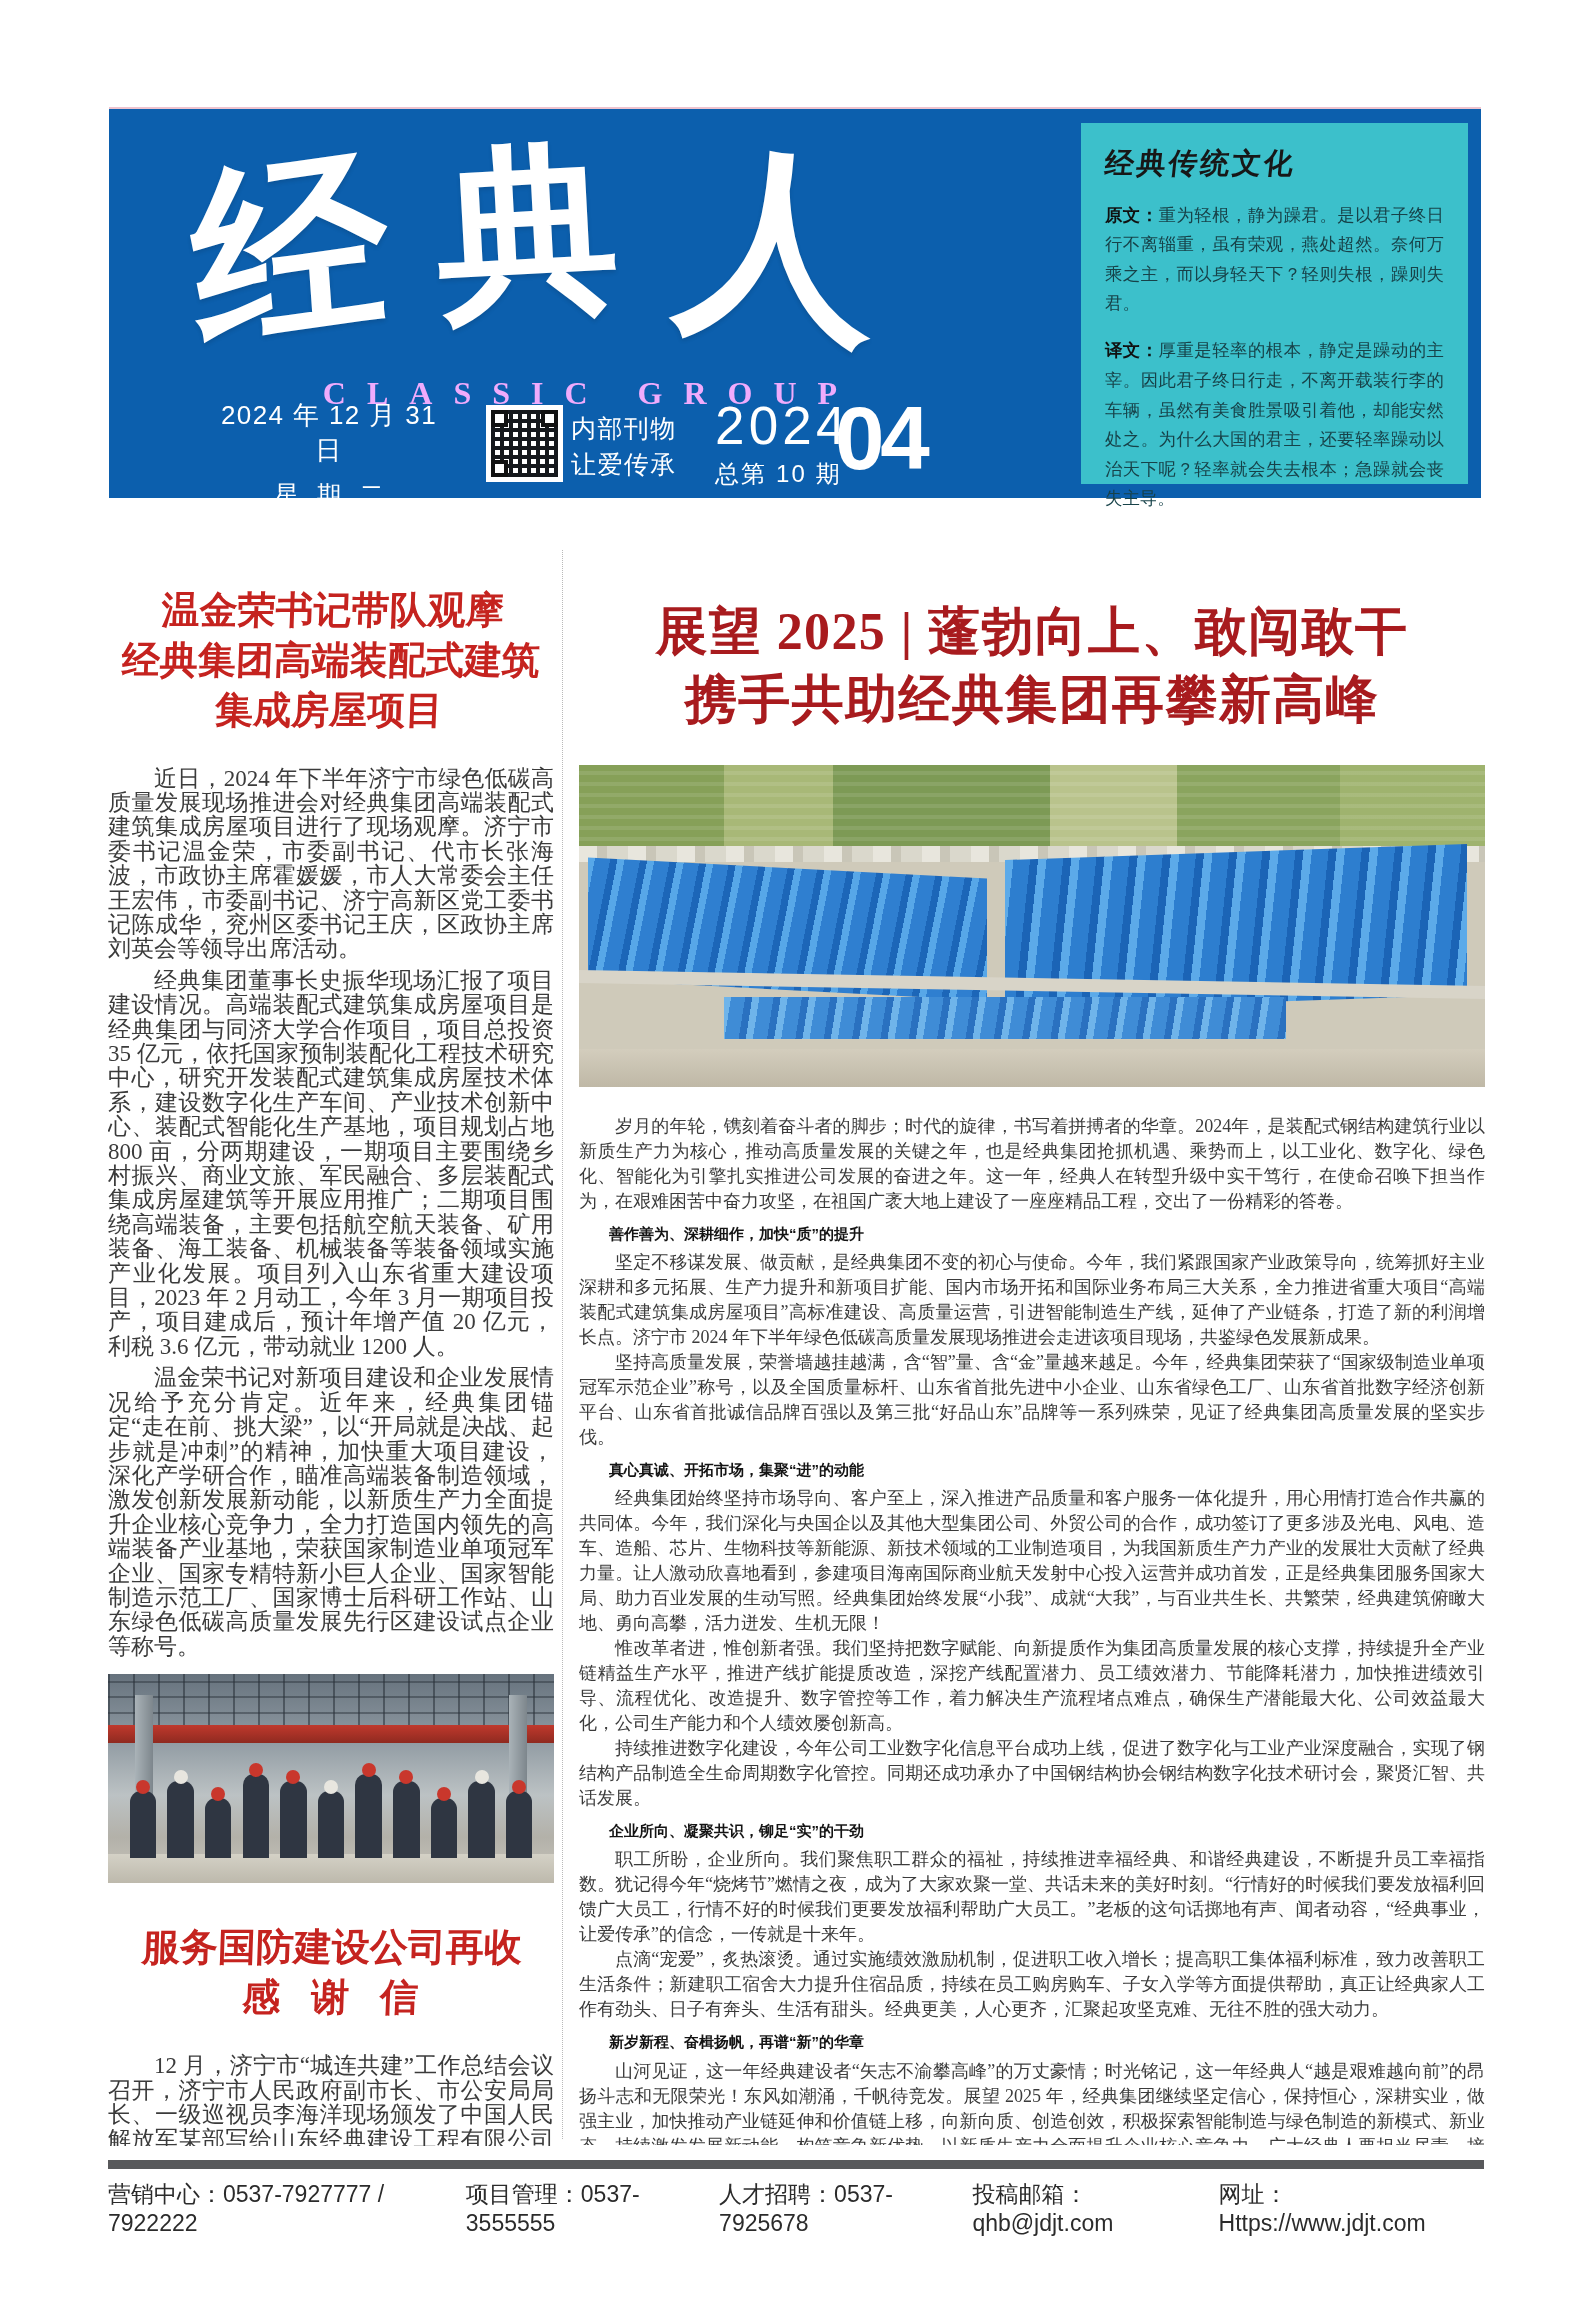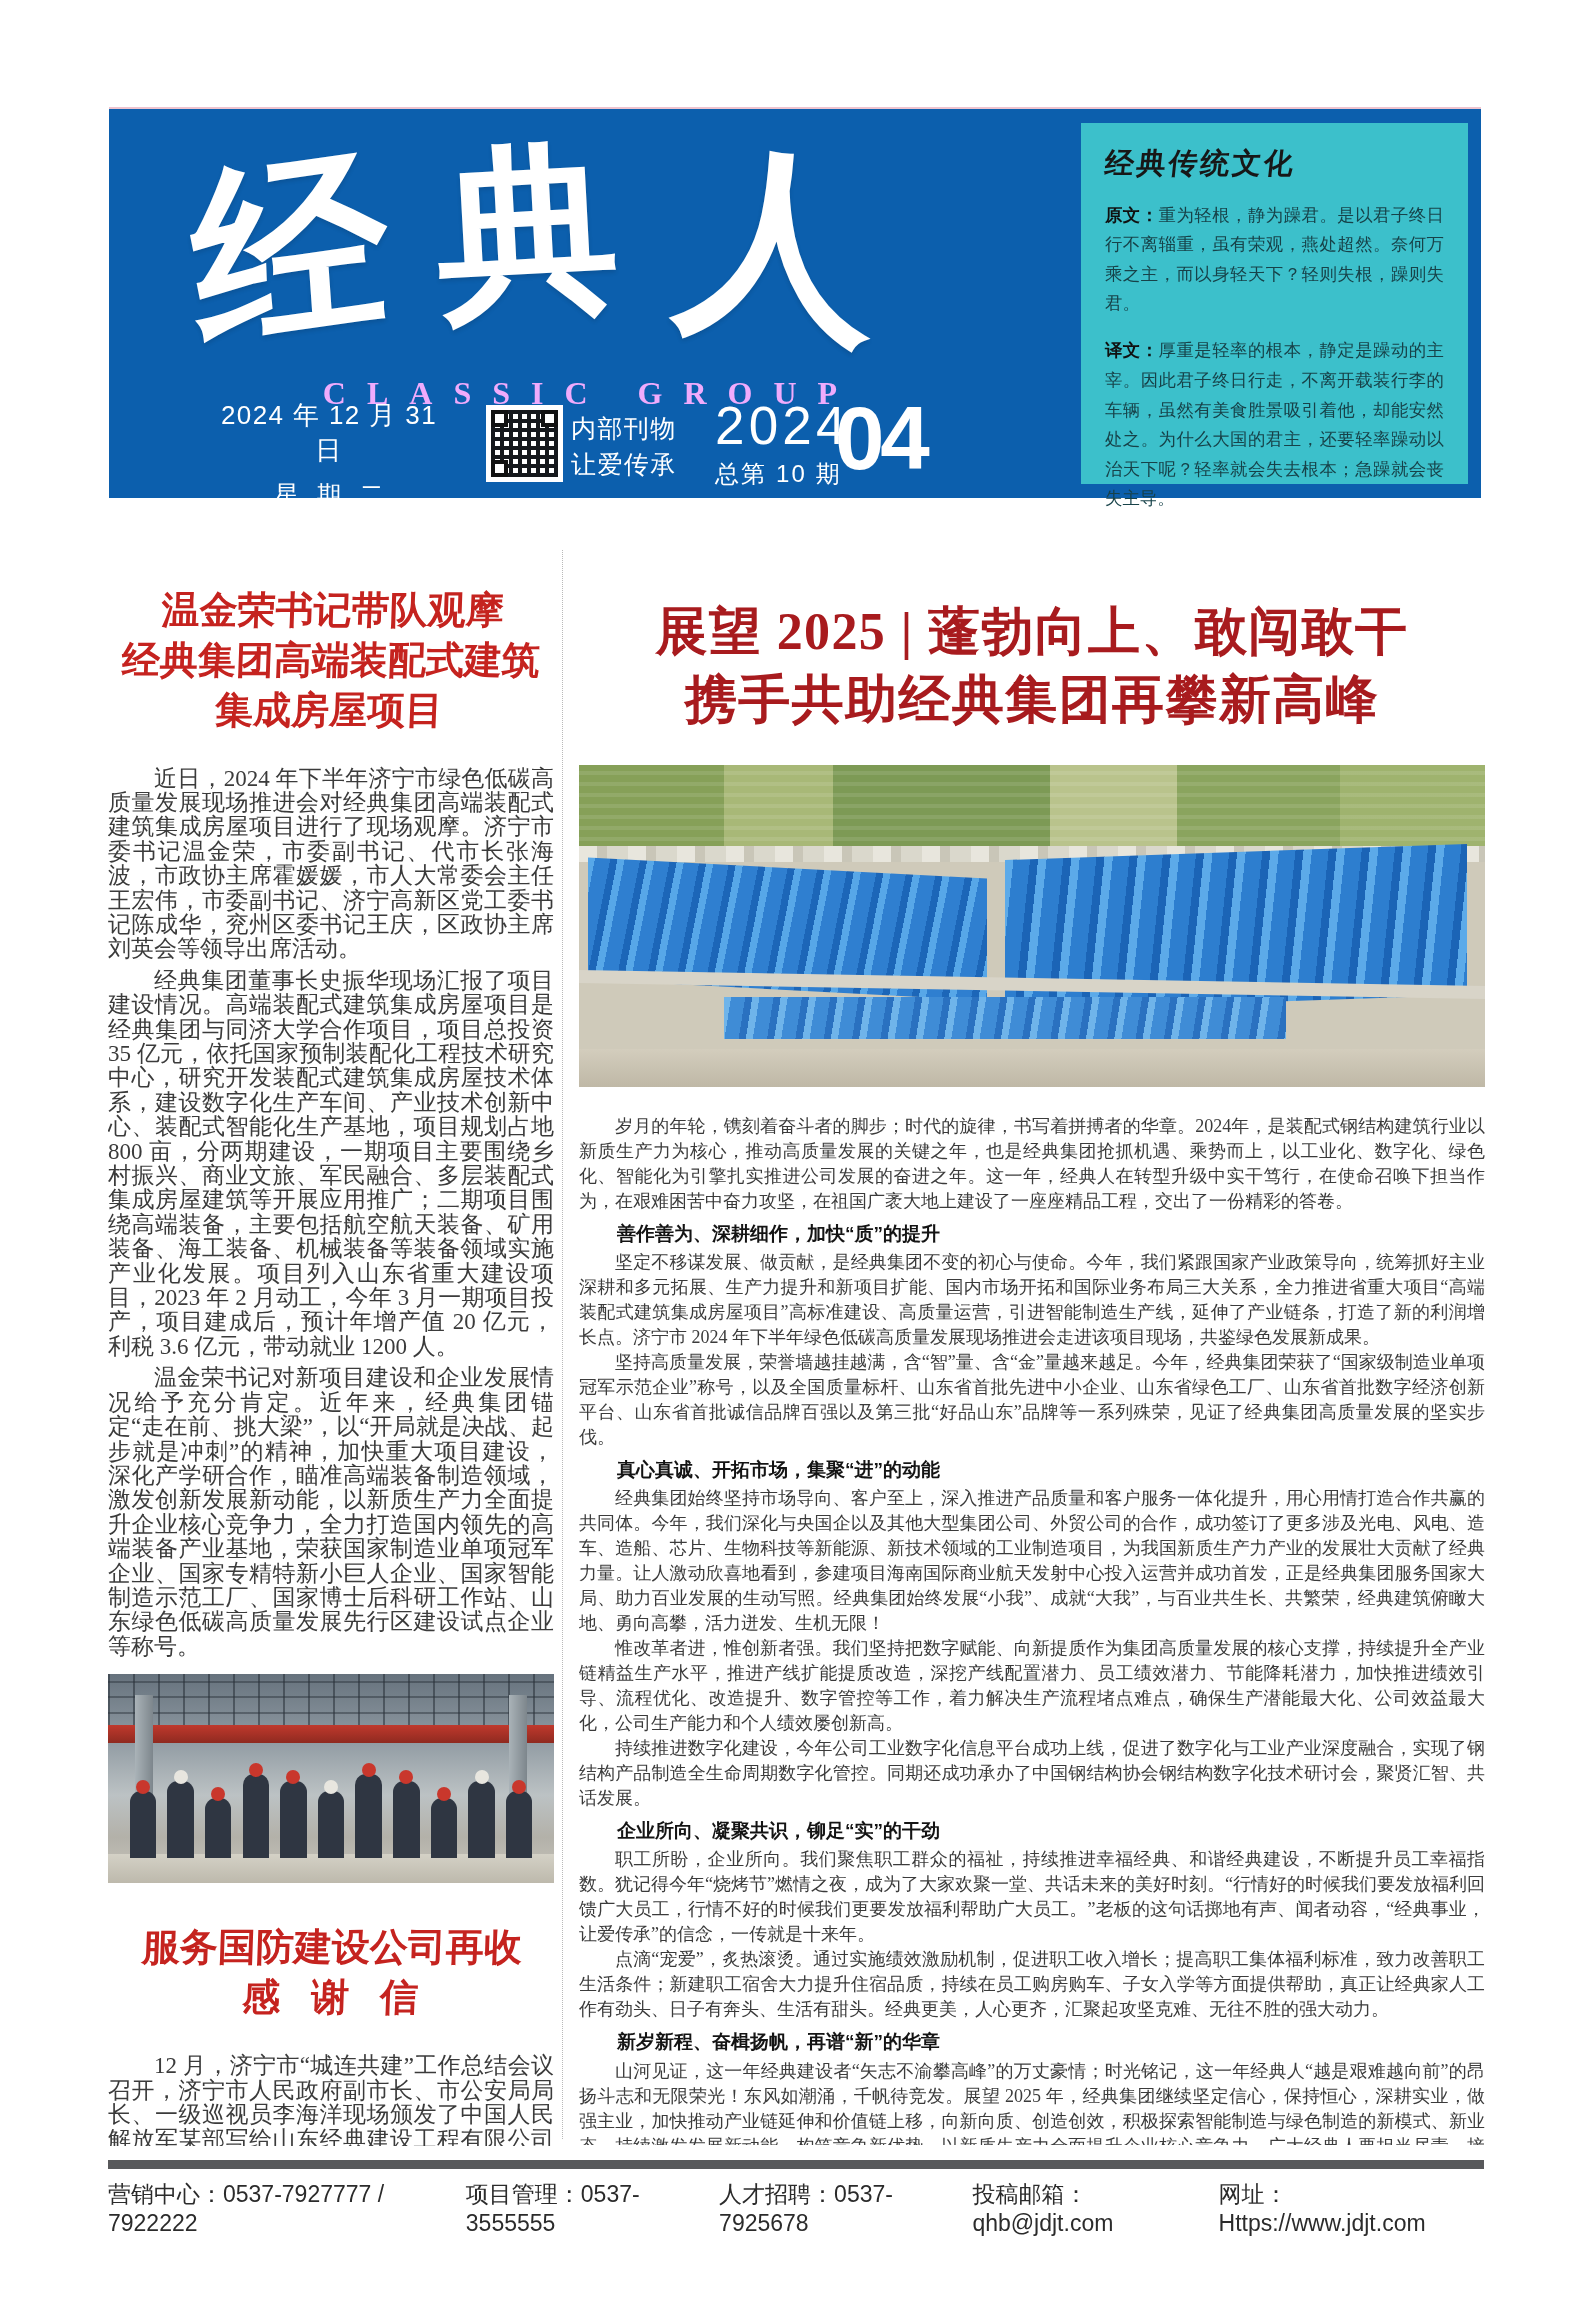--- a/index.html
+++ b/index.html
@@ -111,21 +111,21 @@
      background:repeating-linear-gradient(101deg,#57a7e8 0 7px,#2f7fd0 7px 22px,#1c66b8 22px 29px);}
   .aer-roofB{position:absolute;left:47%;top:27%;width:51%;height:47%;transform:skewY(-2deg);
      background:repeating-linear-gradient(96deg,#5caae9 0 8.4px,#2d7ecf 8.4px 25px,#1b64b6 25px 33px);}
   .aer-roofC{position:absolute;left:16%;top:72%;width:62%;height:13%;
      background:repeating-linear-gradient(99deg,#6fb4ea 0 7px,#3f8cd6 7px 21px,#2a71c0 21px 28px);}
   .aer-road{position:absolute;left:0;top:66%;width:100%;height:4%;background:#d8d4c8;transform:skewY(1deg);}
   .aer-ground{position:absolute;left:0;bottom:0;width:100%;height:12%;
      background:linear-gradient(180deg,#d3cdbd,#bfb8a6);}
   .mp{font-size:18px;line-height:25px;text-align:justify;text-indent:2em;margin:0;color:#3b3b3b;}
   .m-body{margin-top:26.5px;}
-  .msub{font-family:"Liberation Sans",sans-serif;font-size:19px;font-weight:bold;color:#141414;
+  .msub{font-family:"Liberation Sans",sans-serif;font-size:15px;font-weight:bold;color:#141414;
         line-height:25px;text-indent:2em;margin:7px 0 4.2px 0;}
 
   
   .footer-bar{position:absolute;left:108px;top:2160px;width:1376px;height:9px;background:#58595b;}
   .footer-row{position:absolute;left:108px;top:2179px;width:1376px;display:flex;
               justify-content:space-between;font-family:Liberation Sans, sans-serif;
               font-size:23px;color:#2b2b2b;}
 </style>
 </head>
 <body>

